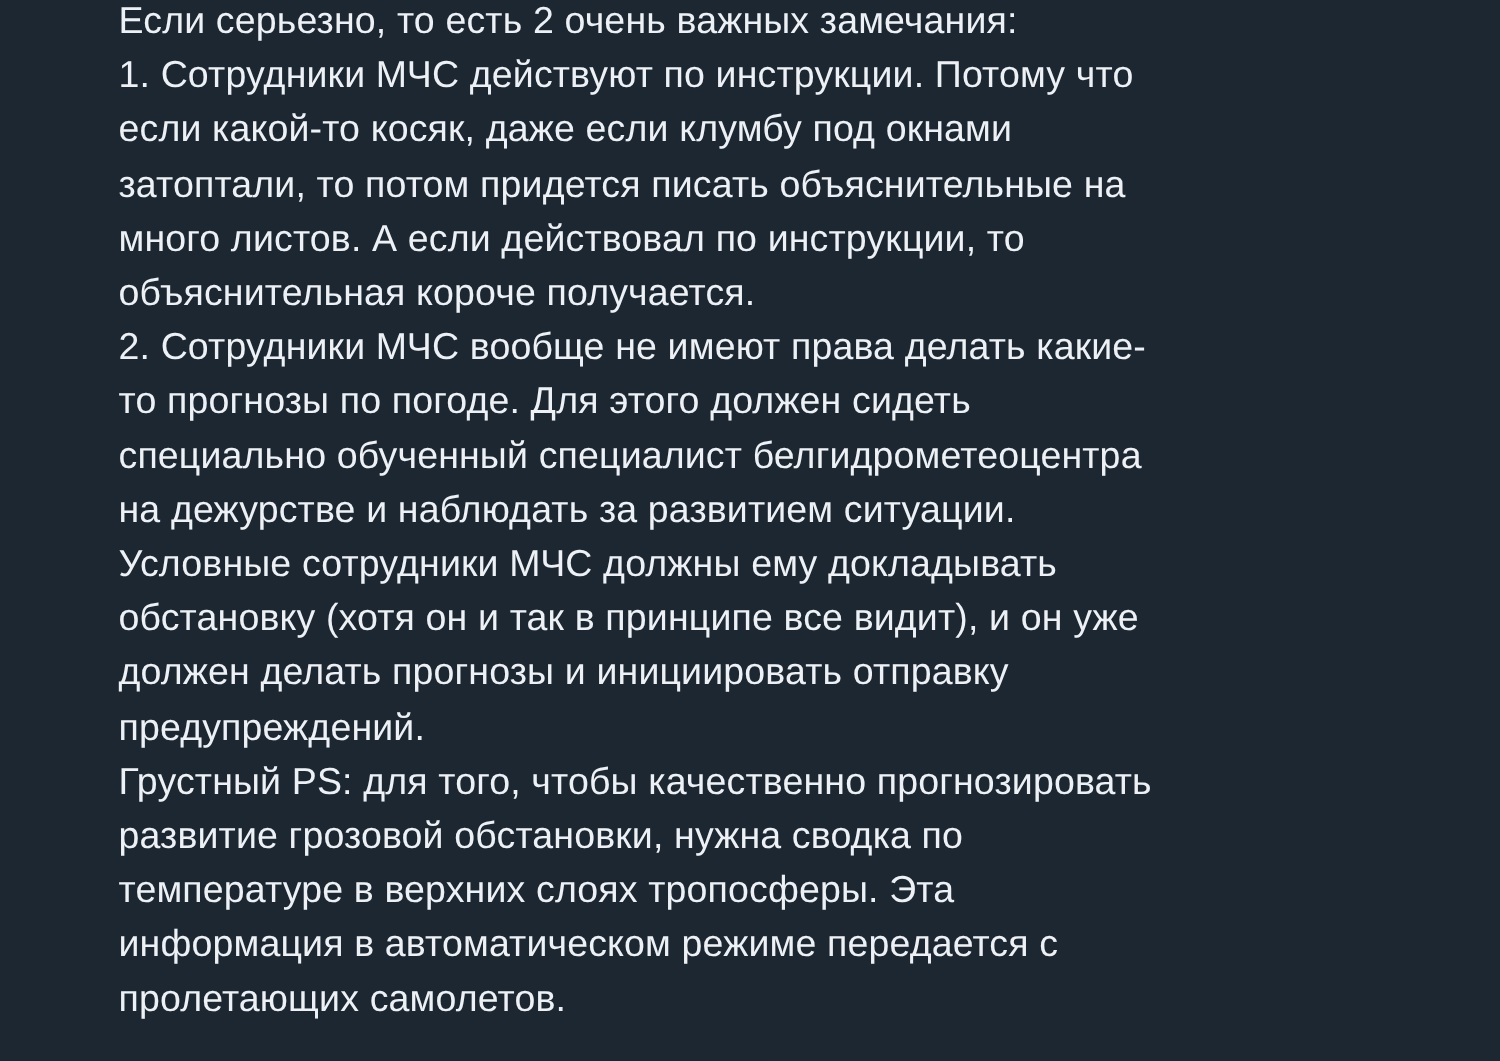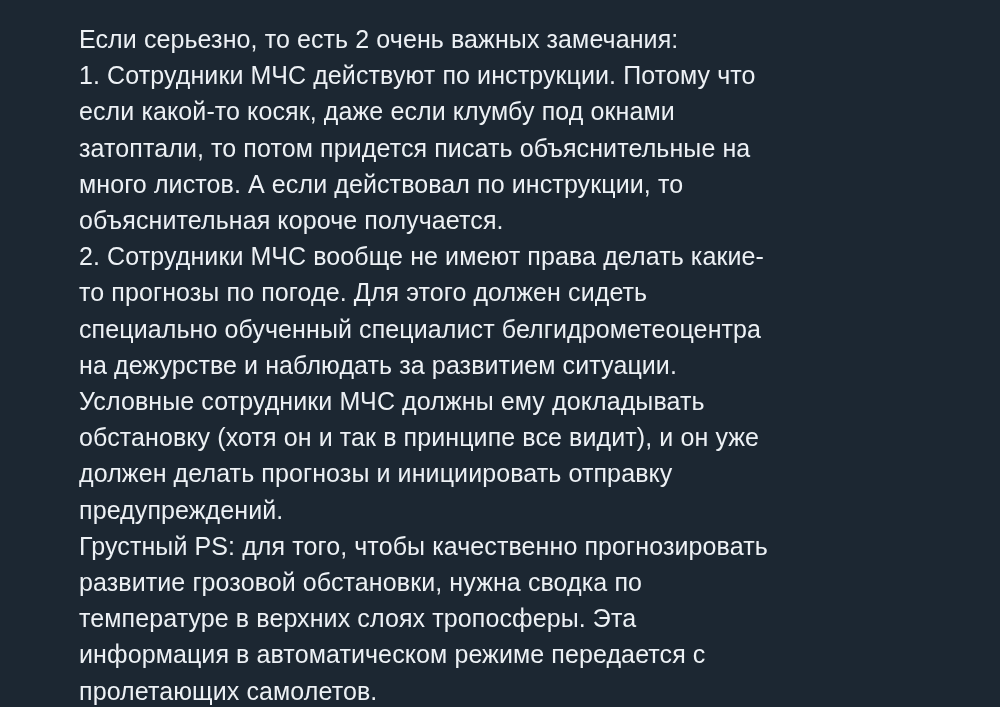--- a/index.html
+++ b/index.html
@@ -14,21 +14,20 @@
     width: 1000px;
     height: 707px;
     background: var(--background);
     overflow: hidden;
     position: relative;
   }
   .screen {
     position: absolute;
     inset: 0;
     background: var(--background);
-    margin-top: 25px;
   }
   .message-text {
     position: absolute;
     left: 79px;
     top: -4px;
     width: 890px;
     font-family: "Liberation Sans", "DejaVu Sans", sans-serif;
     font-size: 25px;
     line-height: 36.2px;
     font-weight: 400;

